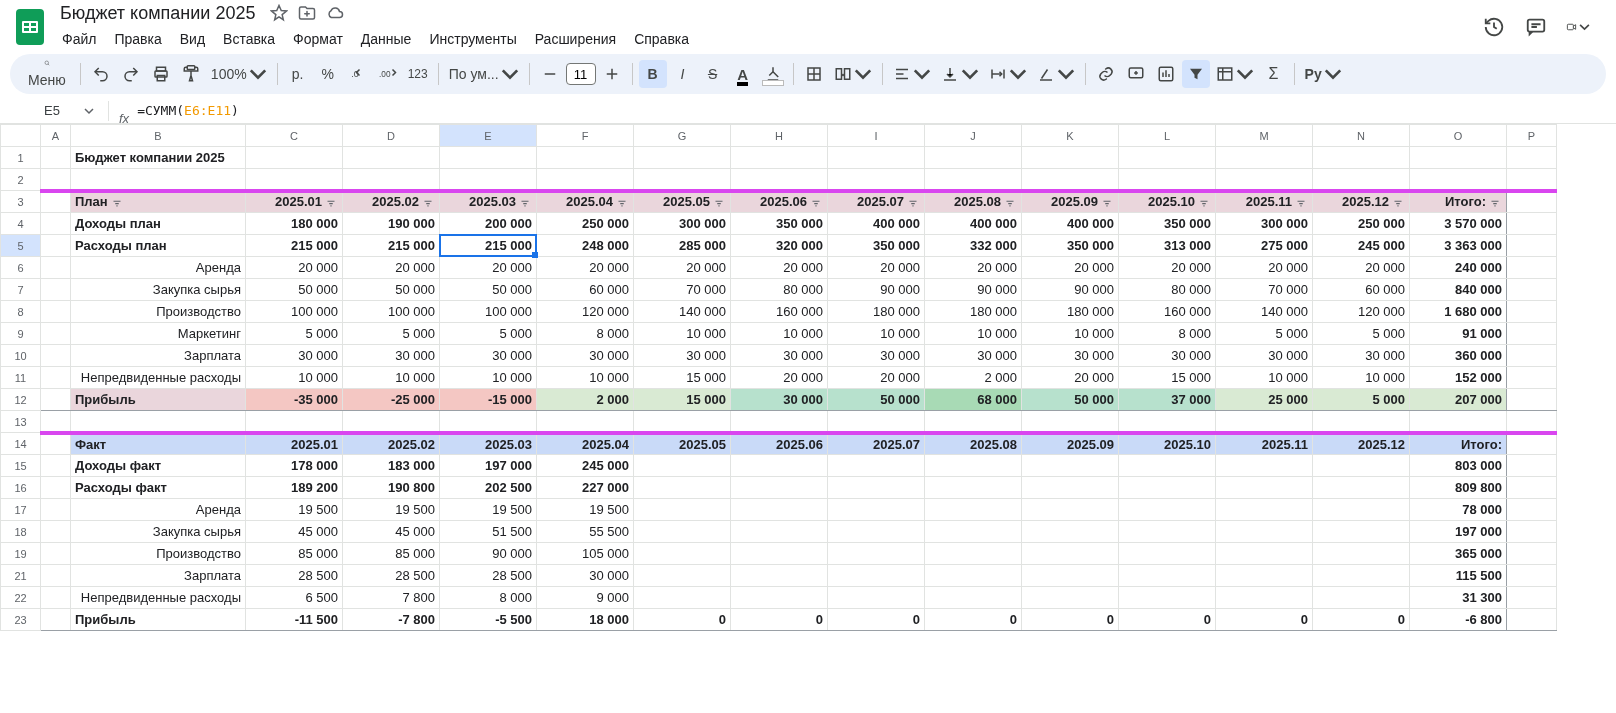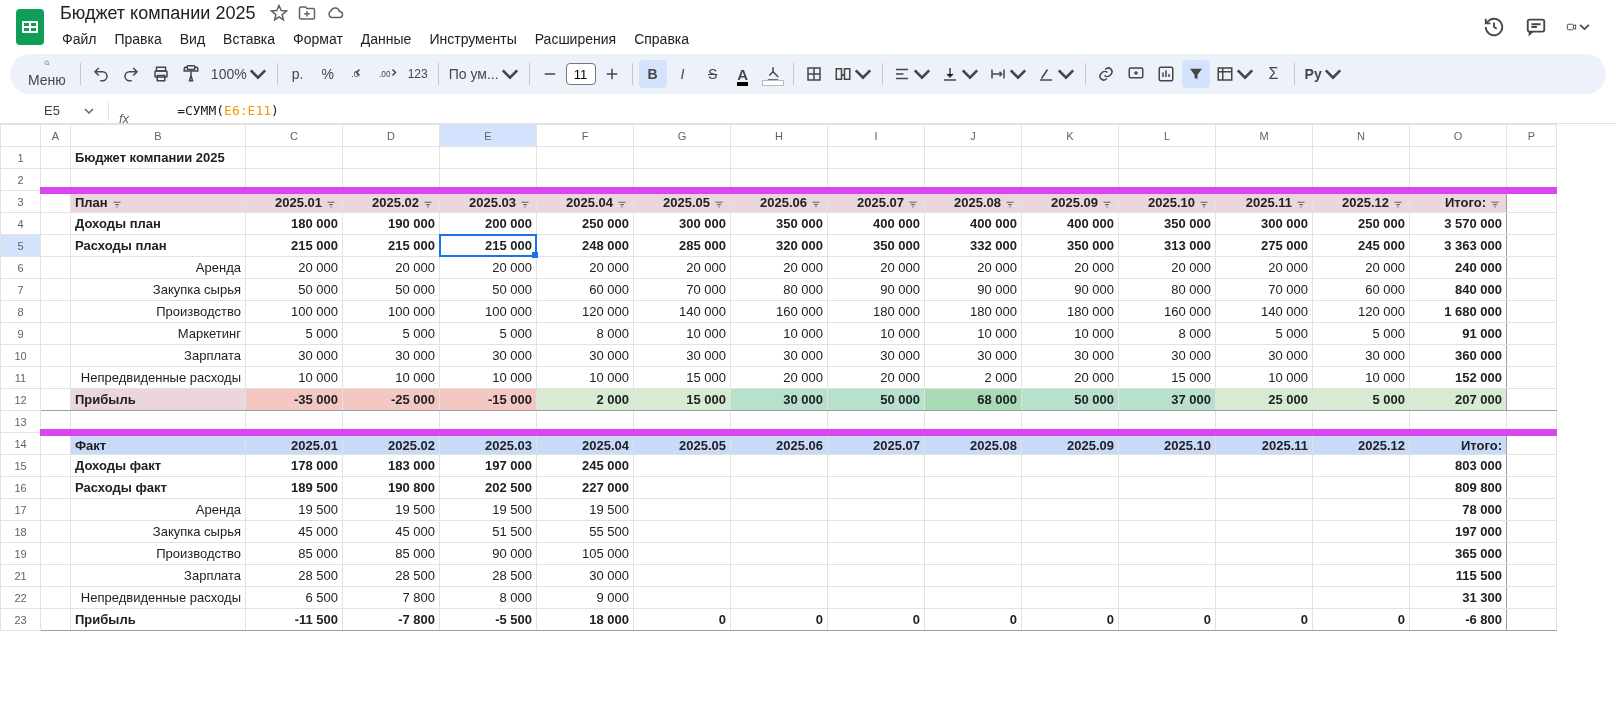--- a/index.html
+++ b/index.html
@@ -90,21 +90,21 @@
     padding-left: 8px; font-size: 13px;
   }
   .name-box {
     width: 62px; height: 22px; display:flex; align-items:center; justify-content:space-between;
     padding: 0 4px 0 8px; color:#3c4043;margin-left:28px;
   }
   .name-box svg { width:10px; height:10px; }
   .fx-sep { width:1px; height:20px; background:#e1e3e1; margin:0 10px; }
   .fx-label { font-style: italic; color:#5f6368; margin-right:8px;margin-top:16px; }
   .formula { font-family: "Consolas", monospace; font-size: 13px; }
-  .formula .fn { color:#202124;margin-left:40px; }
+  .formula .fn { color:#202124; }
   .formula .paren { color:#202124; }
   .formula .ref { color:#f29900; }
 
   
   .sheet {
     position: relative;
     width: 100%;
     overflow: hidden;
     font-size: 13px;
     user-select: none;
@@ -132,21 +132,21 @@
   .sel-row { background:#d3e3fd !important; color:#0b57d0; }
 
   
   .r { text-align: right; }
   .l { text-align: left; }
   .b { font-weight: 700; }
 
   
   .hdr-plan { background:#ead6dc; }
   .hdr-fact { background:#c9daf8; }
-  .hdr-strong-border td, .hdr-strong-border th.rowlabel-cell { border-top: 7px solid #d946ef; }
+  .hdr-strong-border td, .hdr-strong-border th.rowlabel-cell { border-top: 4px solid #d946ef; }
   .block-border-b td { border-bottom: 1px solid #9aa0a6; }
 
   .filter-icon {
     display:inline-block; width:14px; height:14px; vertical-align:middle; margin-left:2px;
   }
   .filter-icon svg { width:14px; height:14px; color:#5f6368; }
 
   
   .active-cell {
     position:absolute;
@@ -810,21 +810,21 @@
           <td class="r b"></td>
           <td class="r b"></td>
           <td class="r b"></td>
           <td class="r b cell-section-right">803 000</td>
           <td></td>
         </tr>
         <tr>
           <th>16</th>
           <td></td>
           <td class="l b cell-section-left">Расходы факт</td>
-          <td class="r b">189 500</td>
+          <td class="r b">189 200</td>
           <td class="r b">190 800</td>
           <td class="r b">202 500</td>
           <td class="r b">227 000</td>
           <td class="r b"></td>
           <td class="r b"></td>
           <td class="r b"></td>
           <td class="r b"></td>
           <td class="r b"></td>
           <td class="r b"></td>
           <td class="r b"></td>

